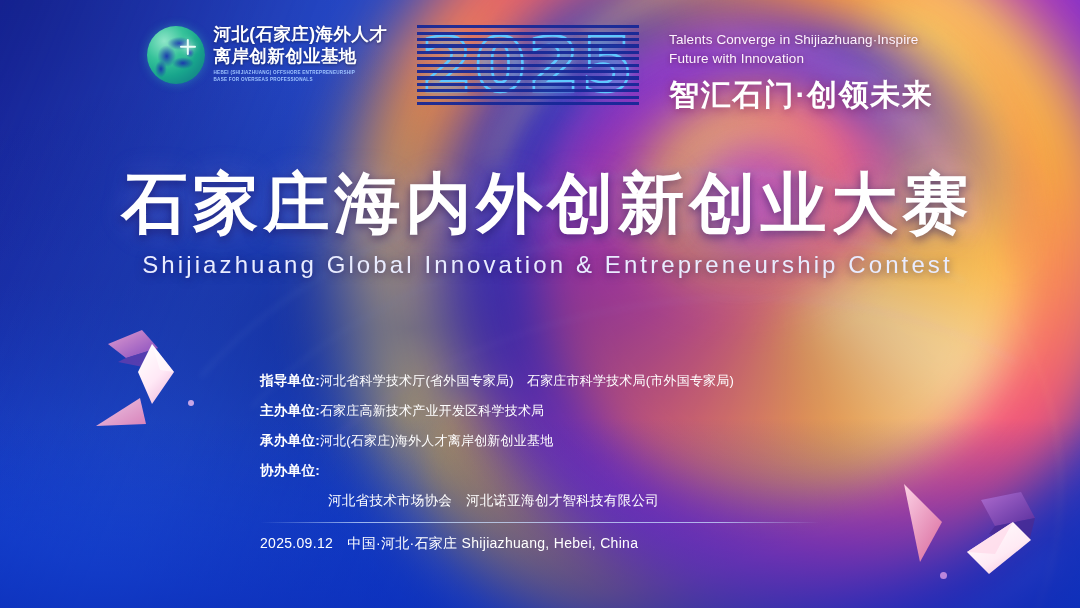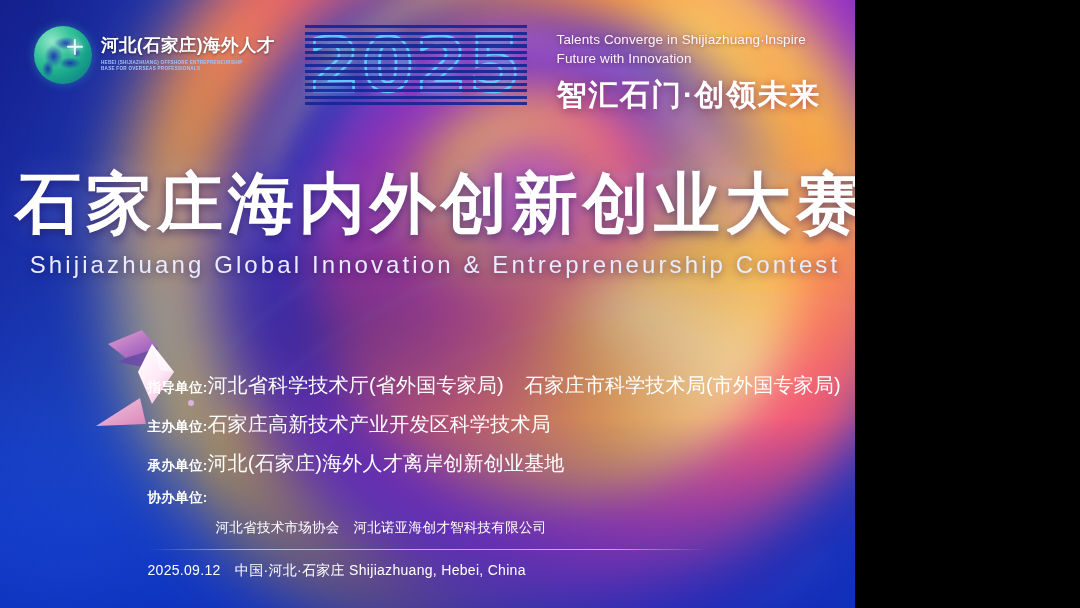--- a/index.html
+++ b/index.html
@@ -2,21 +2,21 @@
 <html><head>
 <meta charset="utf-8">
 <style>
   html, body {
     margin: 0;
     padding: 0;
     background: #000;
   }
   #poster {
     position: relative;
-    width: 855px;
+    width: 1080px;
     height: 608px;
     overflow: hidden;
     font-family: "Liberation Sans", "DejaVu Sans", sans-serif;
     background: #12229A;
   }
 
   
   .bg-base {
     position: absolute;
     inset: 0;
@@ -313,21 +313,21 @@
   }
   .credit-label {
     color: #ffffff;
     font-size: 13.6px;
     font-weight: 700;
     letter-spacing: .2px;
     flex: 0 0 auto;
   }
   .credit-value {
     color: #ffffff;
-    font-size: 20px;
+    font-size: 13px;
     font-weight: 400;
     letter-spacing: .2px;
   }
   .credit-cont {
     color: #ffffff;
     font-size: 13.6px;
     font-weight: 400;
     letter-spacing: .2px;
     margin-left: 68px;
     margin-bottom: 12px;
@@ -433,20 +433,21 @@
   <div class="crystal" style="left:940px; top:572px; width:7px; height:7px; border-radius:50%; background:#c98fe0; opacity:.9;"></div>
 
   <div class="header">
 
     <div class="logo-block">
       <div class="globe">
         <div class="globe-star"></div>
       </div>
       <div class="logo-text">
         <div class="logo-cn1">河北(石家庄)海外人才</div>
+        <div class="logo-cn2">离岸创新创业基地</div>
         <div class="logo-en">HEBEI (SHIJIAZHUANG) OFFSHORE ENTREPRENEURSHIP BASE FOR OVERSEAS PROFESSIONALS</div>
       </div>
     </div>
 
     <div class="year">2025</div>
 
     <div class="tag-block">
       <div class="tag-en">Talents Converge in Shijiazhuang·Inspire</div>
       <div class="tag-en">Future with Innovation</div>
       <div class="tag-cn">智汇石门·创领未来</div>

